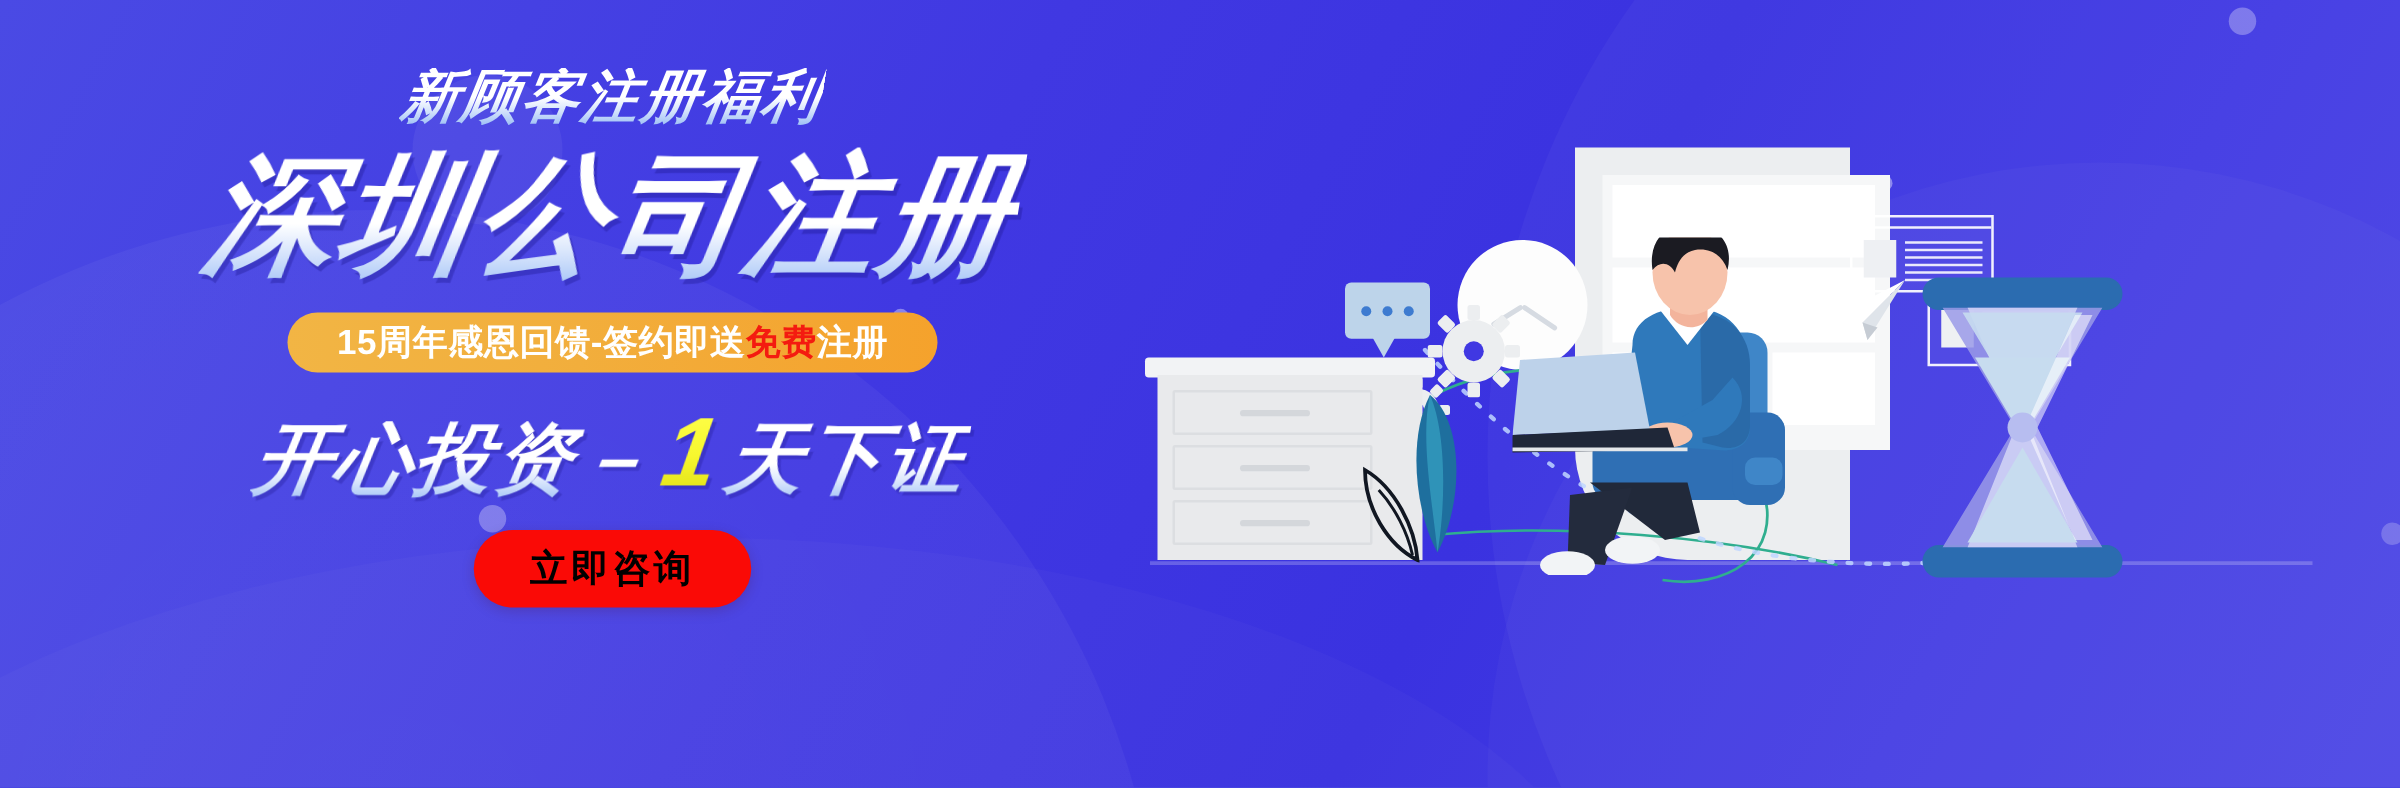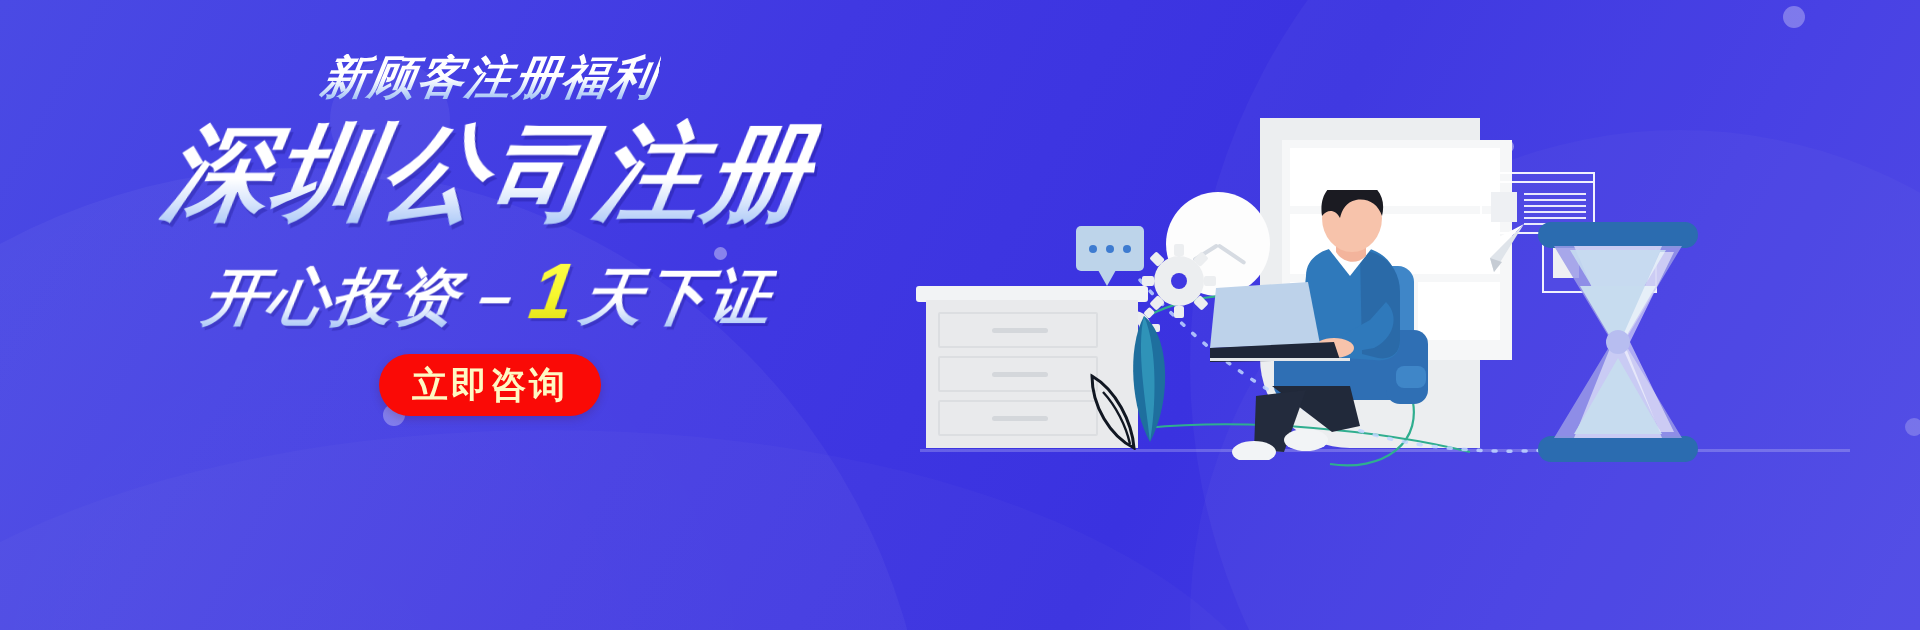--- a/index.html
+++ b/index.html
@@ -116,21 +116,21 @@
   .cta{
     margin-top:24px;
     width:222px;height:62px;
     border-radius:31px;
     background:#fa0a06;
     display:flex;align-items:center;justify-content:center;
     border:none;cursor:pointer;
     box-shadow:0 3px 10px rgba(80,0,0,.18);
   }
   .cta span{
-    font-size:36px;font-weight:bold;color:#fef9c3;letter-spacing:3px;
+    font-size:30px;font-weight:bold;color:#000000;letter-spacing:3px;
   }
 
   
   .illo{position:absolute;right:0;top:0;width:960px;height:630px;}
 
   .floor-line{
     position:absolute;left:-40px;bottom:178px;width:930px;height:3px;
     background:rgba(255,255,255,.22);
   }
 
@@ -421,20 +421,25 @@
     </div>
 
   </div>
 
   <div class="copy">
 
     <div class="eyebrow">新顾客注册福利</div>
 
     <div class="headline">深圳公司注册</div>
 
+    <div class="pill">
+      <span>15周年感恩回馈-签约即送</span>
+        <span class="hot">免费</span>
+        <span>注册</span>
+    </div>
 
     <div class="subline">
       <span class="w">开心投资－</span>
       <span class="num">1</span>
       <span class="w">天下证</span>
     </div>
 
     <button class="cta">
       <span>立即咨询</span>
     </button>

